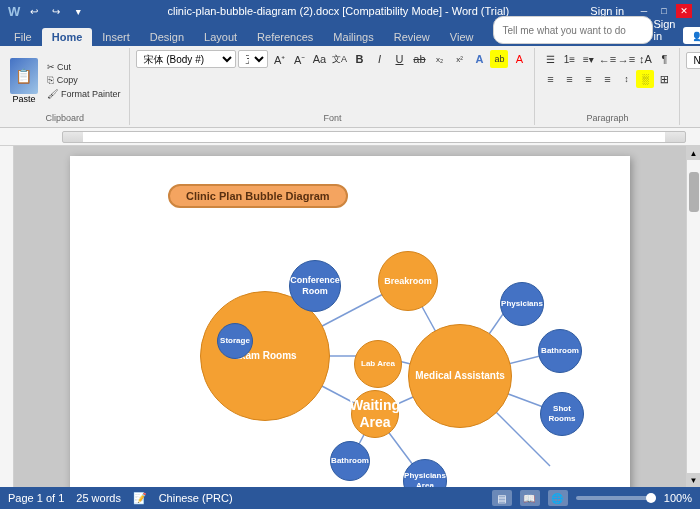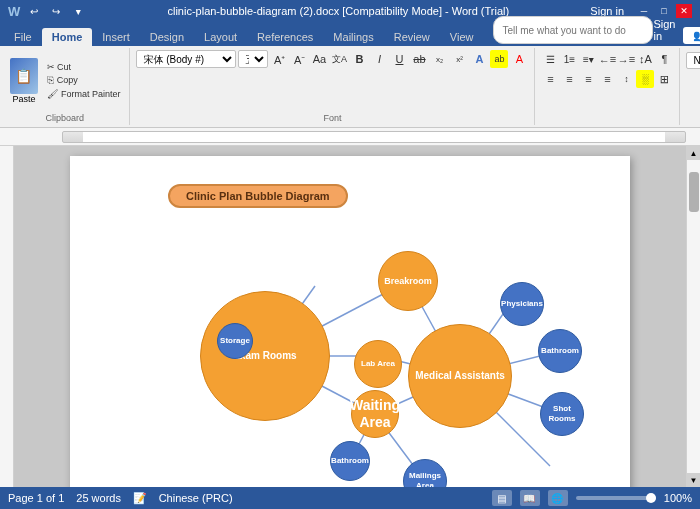--- a/index.html
+++ b/index.html
@@ -374,20 +374,21 @@
       <div class="font-row" style="gap:1px;">
         <div class="ribbon-icon-btn">≡</div>
         <div class="ribbon-icon-btn" style="text-align:center;">≡</div>
         <div class="ribbon-icon-btn">≡</div>
         <div class="ribbon-icon-btn">≡</div>
         <div class="ribbon-icon-btn" style="font-size:9px;">↕</div>
         <div class="ribbon-icon-btn" style="background:#ffff00; font-size:9px;">░</div>
         <div class="ribbon-icon-btn">⊞</div>
       </div>
     </div>
+    <div class="ribbon-group-label">Paragraph</div>
   </div>
 
   <div class="ribbon-group" style="min-width:160px;">
     <div class="ribbon-group-content" style="flex-direction:column; gap:2px;">
       <div class="styles-row">
         <div class="style-item style-normal">Normal</div>
         <div class="style-item style-nospace">No Spacing</div>
         <div class="style-item style-heading">Heading 1</div>
         <div class="ribbon-icon-btn">▾</div>
       </div>
@@ -445,26 +446,27 @@
           <line x1="390" y1="220" x2="480" y2="310" stroke="#4472c4" stroke-width="1.5" opacity="0.7"></line>
           <line x1="305" y1="258" x2="280" y2="305" stroke="#4472c4" stroke-width="1.5" opacity="0.7"></line>
           <line x1="305" y1="258" x2="355" y2="325" stroke="#4472c4" stroke-width="1.5" opacity="0.7"></line>
         </svg>
 
     <div class="bubble bubble-orange" style="left: 130px; top: 135px; width: 130px; height: 130px; font-size: 10px;">Exam Rooms</div>
         <div class="bubble bubble-orange" style="left: 338px; top: 168px; width: 104px; height: 104px; font-size: 10px;">Medical Assistants</div>
         <div class="bubble bubble-orange" style="left: 308px; top: 95px; width: 60px; height: 60px; font-size: 9px;">Breakroom</div>
         <div class="bubble bubble-orange" style="left: 284px; top: 184px; width: 48px; height: 48px; font-size: 8px;">Lab Area</div>
         <div class="bubble bubble-orange" style="left: 281px; top: 234px; width: 48px; height: 48px; font-size: 14px;">Waiting Area</div>
+        <div class="bubble bubble-blue" style="left: 219px; top: 104px; width: 52px; height: 52px; font-size: 9px;">Conference Room</div>
         <div class="bubble bubble-blue" style="left: 147px; top: 167px; width: 36px; height: 36px; font-size: 8px;">Storage</div>
         <div class="bubble bubble-blue" style="left: 430px; top: 126px; width: 44px; height: 44px; font-size: 8px;">Physicians</div>
         <div class="bubble bubble-blue" style="left: 468px; top: 173px; width: 44px; height: 44px; font-size: 8px;">Bathroom</div>
         <div class="bubble bubble-blue" style="left: 470px; top: 236px; width: 44px; height: 44px; font-size: 8px;">Shot Rooms</div>
         <div class="bubble bubble-blue" style="left: 260px; top: 285px; width: 40px; height: 40px; font-size: 8px;">Bathroom</div>
-        <div class="bubble bubble-blue" style="left: 333px; top: 303px; width: 44px; height: 44px; font-size: 8px;">Mailings Area</div>
+        <div class="bubble bubble-blue" style="left: 333px; top: 303px; width: 44px; height: 44px; font-size: 8px;">Physicians Area</div>
       </div>
   </div>
 
   <div id="scrollbar-v">
     <div class="scroll-btn">▲</div>
     <div class="scroll-track">
       <div class="scroll-thumb"></div>
     </div>
     <div class="scroll-btn">▼</div>
   </div>

